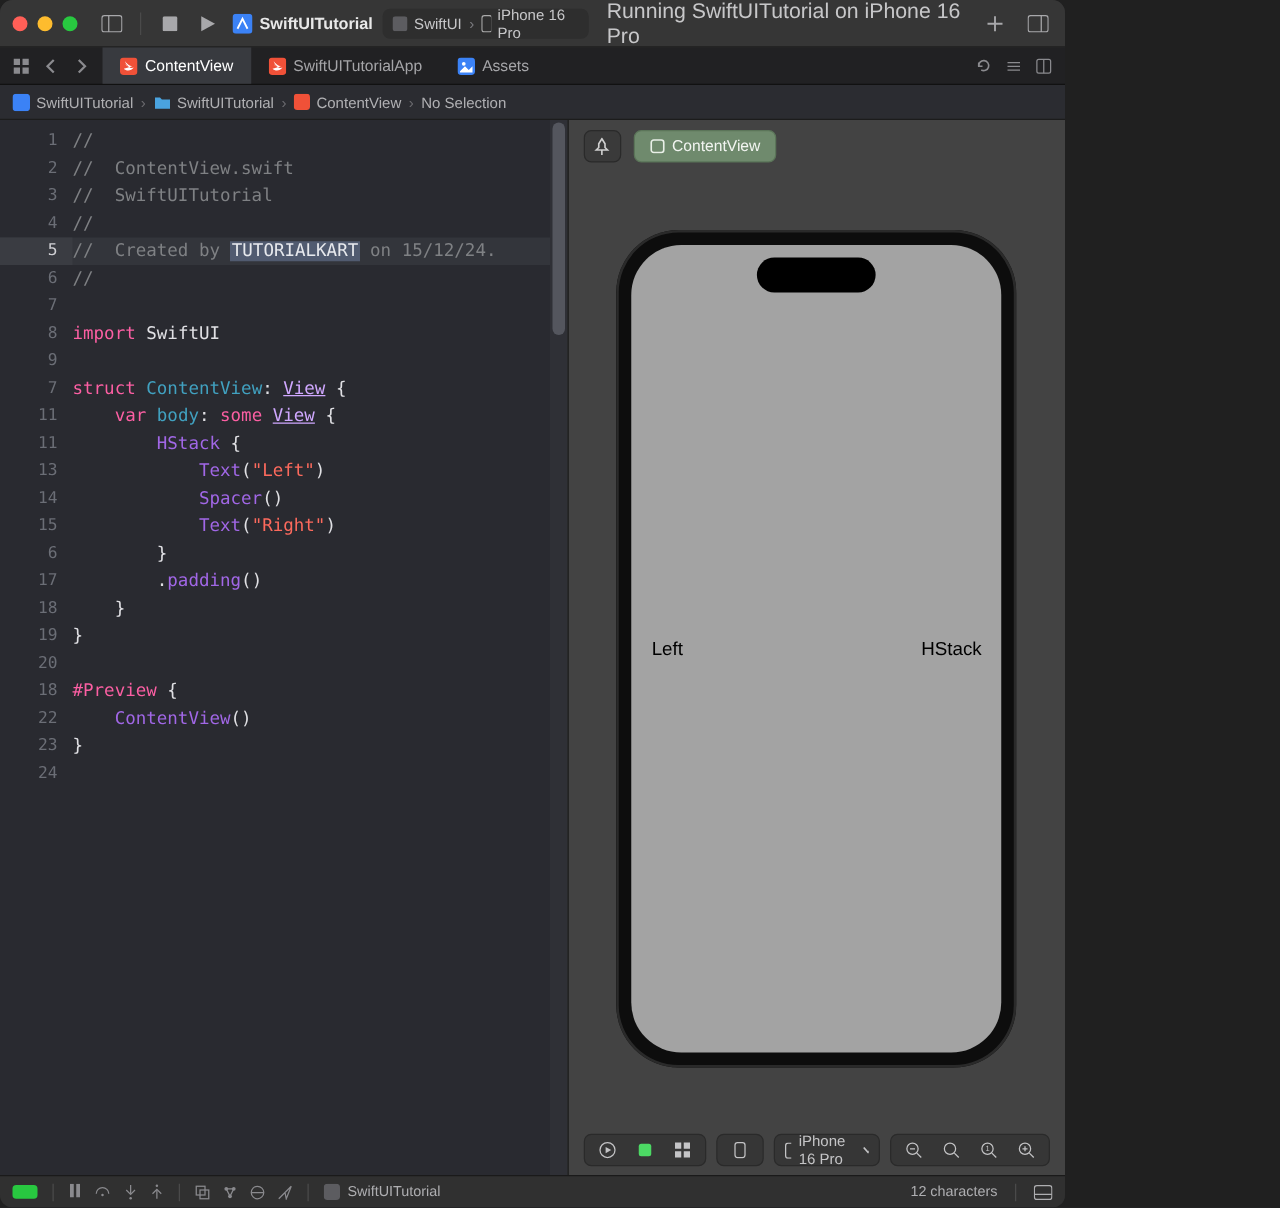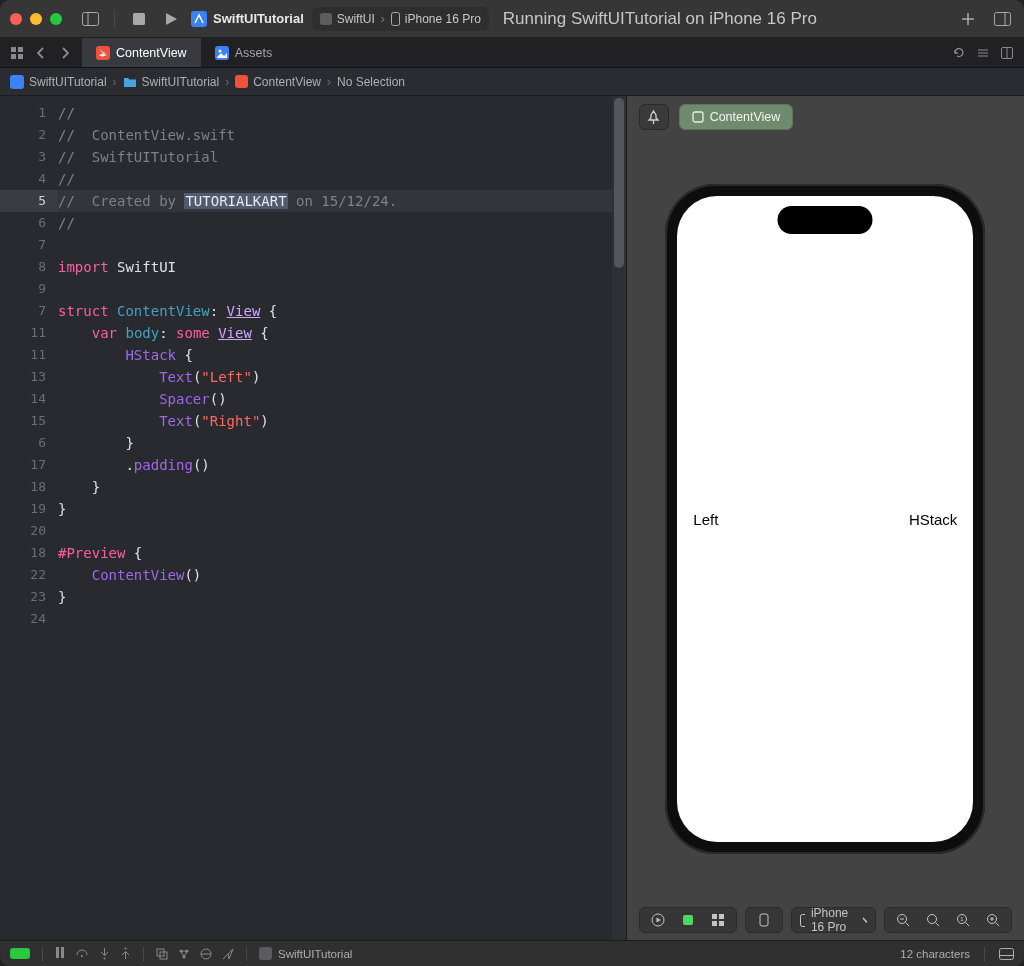--- a/index.html
+++ b/index.html
@@ -16,21 +16,21 @@
   * { box-sizing: border-box; }
   html, body {
     margin: 0; padding: 0;
     width: 1024px; height: 966px;
     font-family: -apple-system, "Helvetica Neue", Arial, sans-serif;
     background: #202020;
     color: var(--text-light);
     overflow: hidden;
   }
   .window {
-    width: 1024px; height: 966px;
+    width: 852px; height: 966px;
     background: #2a2a2c;
     border-radius: 10px;
     overflow: hidden;
     display: flex; flex-direction: column;
   }
 
   
   .toolbar {
     height: 38px;
     background: var(--bg-toolbar);
@@ -185,21 +185,21 @@
   .phone {
     width: 320px; height: 670px;
     background: #0d0d0d;
     border-radius: 50px;
     padding: 12px;
     box-shadow: inset 0 0 0 2px #2a2a2a;
     position:relative;
   }
   .screen {
     width:100%; height:100%;
-    background:#ffffff;
+    background:#a3a3a3;
     border-radius: 40px;
     position:relative;
     display:flex; align-items:center; justify-content:space-between;
     padding: 0 16px;
     color:#000;
     font-size:15px;
     overflow:hidden;
   }
   .dynamic-island {
     position:absolute; top:10px; left:50%; transform:translateX(-50%);
@@ -323,20 +323,27 @@
             <polyline points="3,1 8,6 3,11" fill="none" stroke="currentColor" stroke-width="1.8"></polyline>
           </svg>
       </div>
     </div>
     <div class="tab active">
       <svg class="swift-icon" viewBox="0 0 14 14">
           <rect width="14" height="14" rx="3" fill="#f05138"></rect>
           <path d="M3 9 C5 11 9 11 11 8 C9 9 6 8 4 5 C5 7 7 8 8 8 C6 7 4 4 4 3 C6 6 9 7 10 7" fill="#fff"></path>
         </svg>
       <span>ContentView</span>
+    </div>
+    <div class="tab">
+      <svg class="swift-icon" viewBox="0 0 14 14">
+          <rect width="14" height="14" rx="3" fill="#f05138"></rect>
+          <path d="M3 9 C5 11 9 11 11 8 C9 9 6 8 4 5 C5 7 7 8 8 8 C6 7 4 4 4 3 C6 6 9 7 10 7" fill="#fff"></path>
+        </svg>
+      <span>SwiftUITutorialApp</span>
     </div>
     <div class="tab">
       <svg class="swift-icon" viewBox="0 0 14 14">
           <rect width="14" height="14" rx="3" fill="#3b82f6"></rect>
           <circle cx="5" cy="5" r="1.5" fill="#fff"></circle>
           <path d="M2 11 L6 7 L9 10 L12 7 L12 12 L2 12 Z" fill="#fff"></path>
         </svg>
       <span>Assets</span>
     </div>
     <div class="tabbar-right">

